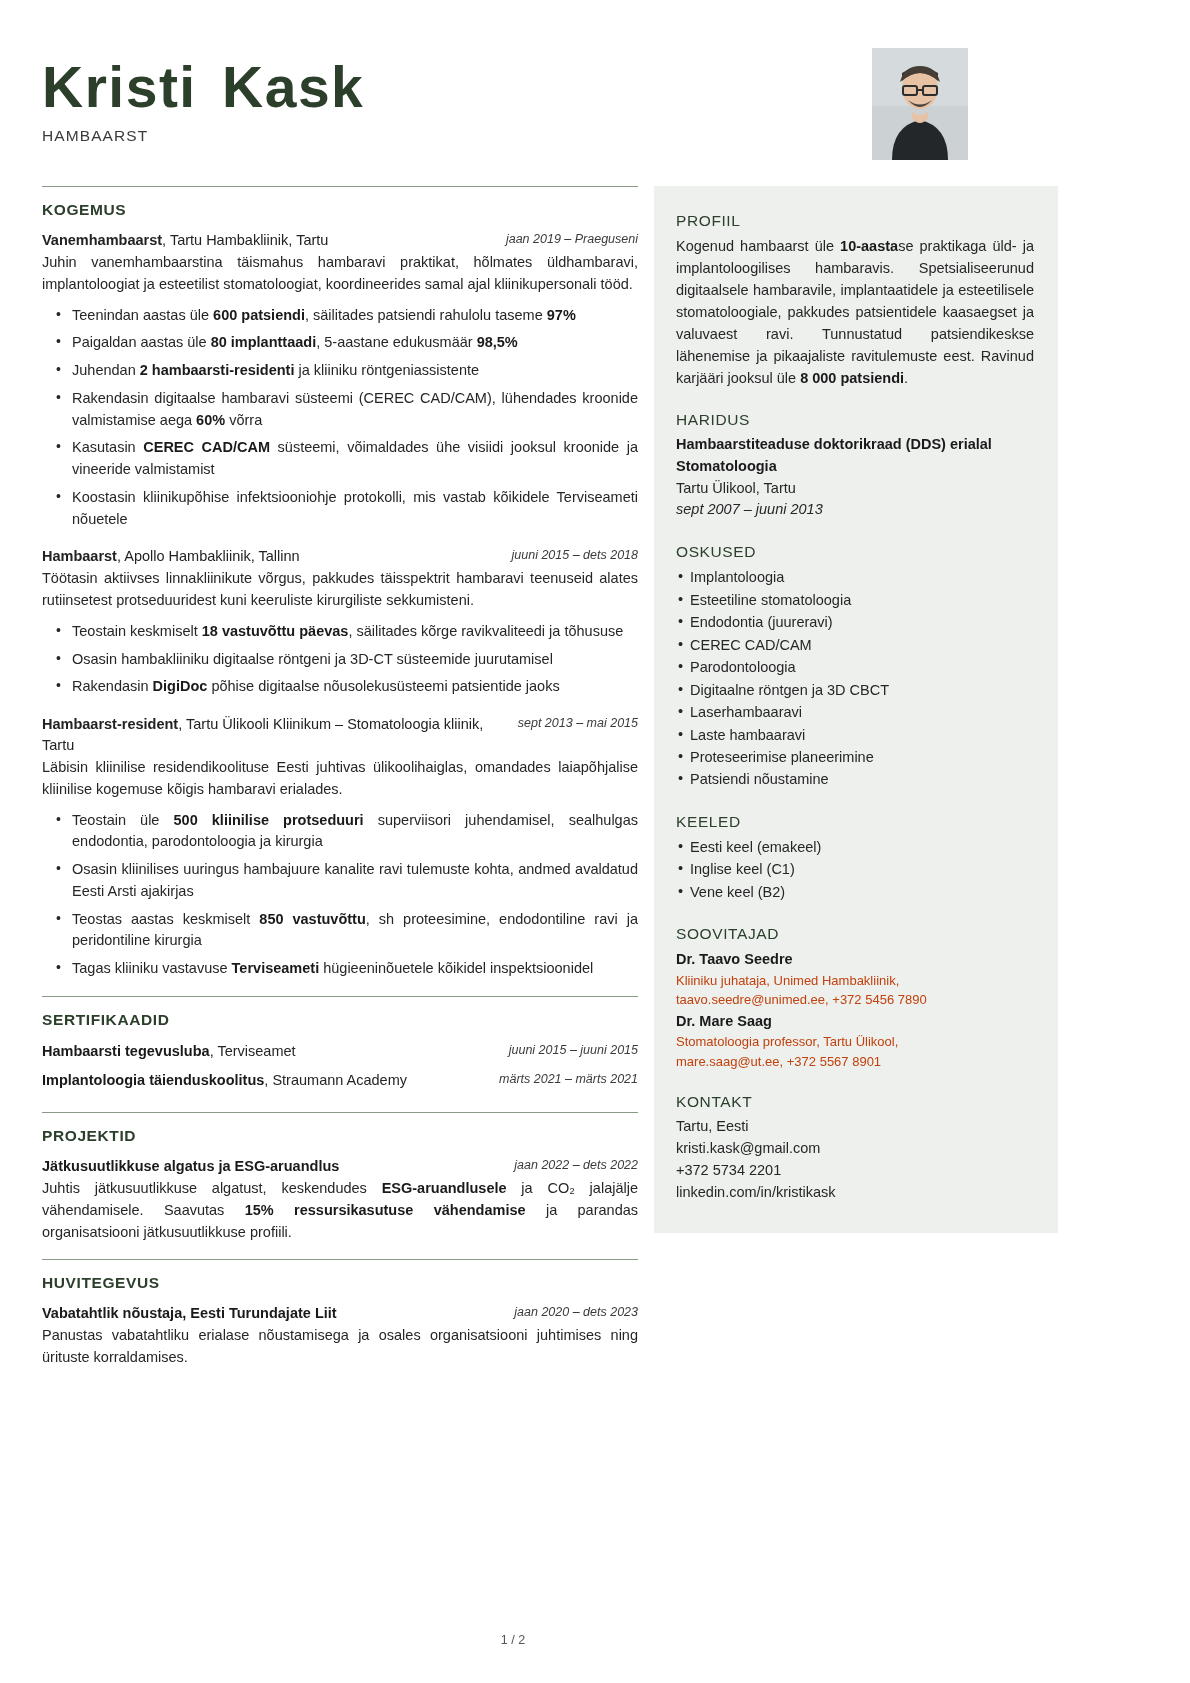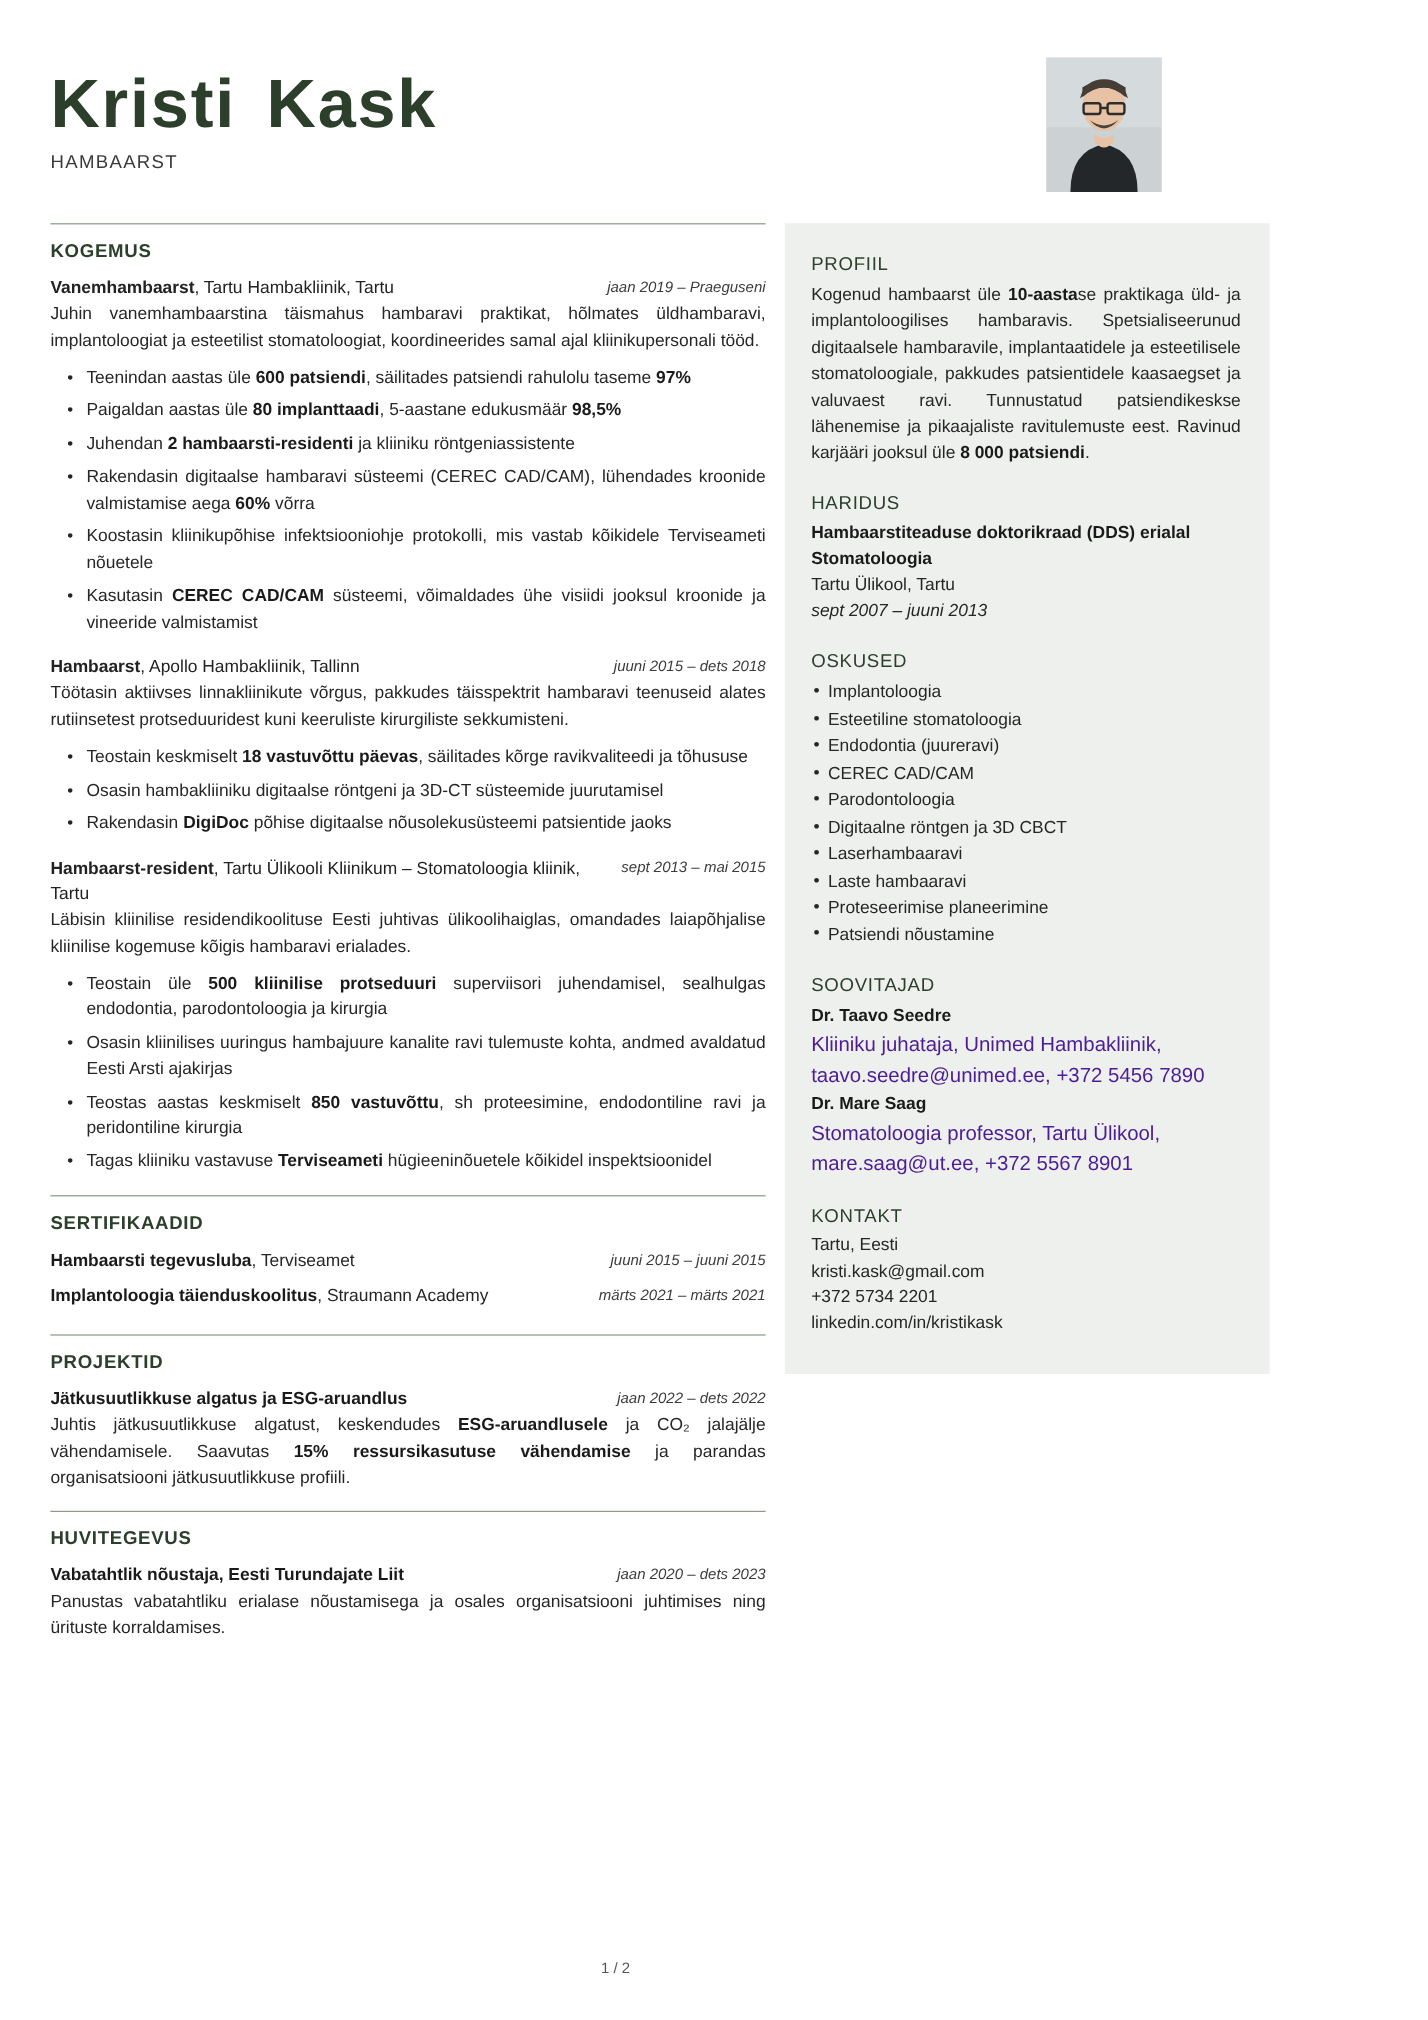--- a/index.html
+++ b/index.html
@@ -170,21 +170,21 @@
     position: relative;
     color: #262626;
   }
   ul.side-list li:before {
     content: "•";
     position: absolute;
     left: -12px;
     top: -1px;
   }
   .ref-name { font-size: 14.5px; font-weight: bold; line-height: 1.55; color: #1a1a1a; }
-  .ref-detail { font-size: 17px; line-height: 1.5; color: #4c1d95; }
+  .ref-detail { font-size: 13px; line-height: 1.5; color: #c2410c; }
 
   
   .footer {
     position: absolute;
     left: 0;
     right: 0;
     bottom: 36px;
     text-align: center;
     font-size: 12.5px;
     color: #555;
@@ -227,22 +227,22 @@
         <div class="sec-title">KOGEMUS</div>
         <div id="experience-list">
             <div class="entry">
               <div class="entry-head"><span class="date">jaan 2019 – Praeguseni</span><span class="role">Vanemhambaarst</span><span class="org">, Tartu Hambakliinik, Tartu</span></div>
               <div class="desc">Juhin vanemhambaarstina täismahus hambaravi praktikat, hõlmates üldhambaravi, implantoloogiat ja esteetilist stomatoloogiat, koordineerides samal ajal kliinikupersonali tööd.</div>
               <ul class="bullets">
                 <li>Teenindan aastas üle <b>600 patsiendi</b>, säilitades patsiendi rahulolu taseme <b>97%</b></li>
                 <li>Paigaldan aastas üle <b>80 implanttaadi</b>, 5-aastane edukusmäär <b>98,5%</b></li>
                 <li>Juhendan <b>2 hambaarsti-residenti</b> ja kliiniku röntgeniassistente</li>
                 <li>Rakendasin digitaalse hambaravi süsteemi (CEREC CAD/CAM), lühendades kroonide valmistamise aega <b>60%</b> võrra</li>
+                <li>Kasutasin <b>CEREC CAD/CAM</b> süsteemi, võimaldades ühe visiidi jooksul kroonide ja vineeride valmistamist</li>
                 <li>Koostasin kliinikupõhise infektsiooniohje protokolli, mis vastab kõikidele Terviseameti nõuetele</li>
-                <li>Kasutasin <b>CEREC CAD/CAM</b> süsteemi, võimaldades ühe visiidi jooksul kroonide ja vineeride valmistamist</li>
               </ul>
             </div>
             <div class="entry">
               <div class="entry-head"><span class="date">juuni 2015 – dets 2018</span><span class="role">Hambaarst</span><span class="org">, Apollo Hambakliinik, Tallinn</span></div>
               <div class="desc">Töötasin aktiivses linnakliinikute võrgus, pakkudes täisspektrit hambaravi teenuseid alates rutiinsetest protseduuridest kuni keeruliste kirurgiliste sekkumisteni.</div>
               <ul class="bullets">
                 <li>Teostain keskmiselt <b>18 vastuvõttu päevas</b>, säilitades kõrge ravikvaliteedi ja tõhususe</li>
                 <li>Osasin hambakliiniku digitaalse röntgeni ja 3D-CT süsteemide juurutamisel</li>
                 <li>Rakendasin <b>DigiDoc</b> põhise digitaalse nõusolekusüsteemi patsientide jaoks</li>
               </ul>
@@ -319,20 +319,28 @@
               <li>CEREC CAD/CAM</li>
               <li>Parodontoloogia</li>
               <li>Digitaalne röntgen ja 3D CBCT</li>
               <li>Laserhambaaravi</li>
               <li>Laste hambaaravi</li>
               <li>Proteseerimise planeerimine</li>
               <li>Patsiendi nõustamine</li>
             </ul>
         </div>
 
+        <div class="side-sec">
+          <div class="side-title">KEELED</div>
+          <ul class="side-list" id="languages-list">
+              <li>Eesti keel (emakeel)</li>
+              <li>Inglise keel (C1)</li>
+              <li>Vene keel (B2)</li>
+            </ul>
+        </div>
 
         <div class="side-sec">
           <div class="side-title">SOOVITAJAD</div>
           <div id="references-list">
               <div>
                 <div class="ref-name">Dr. Taavo Seedre</div>
                 <div class="ref-detail">Kliiniku juhataja, Unimed Hambakliinik,</div>
                 <div class="ref-detail">taavo.seedre@unimed.ee, +372 5456 7890</div>
               </div>
               <div>

